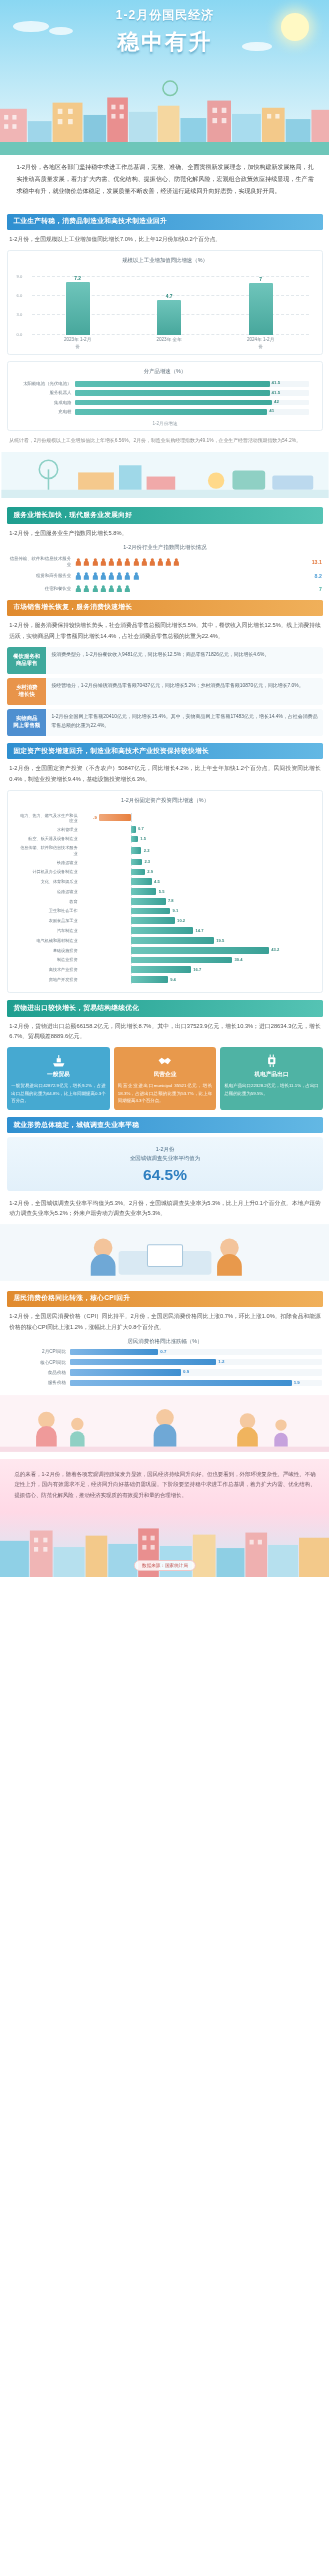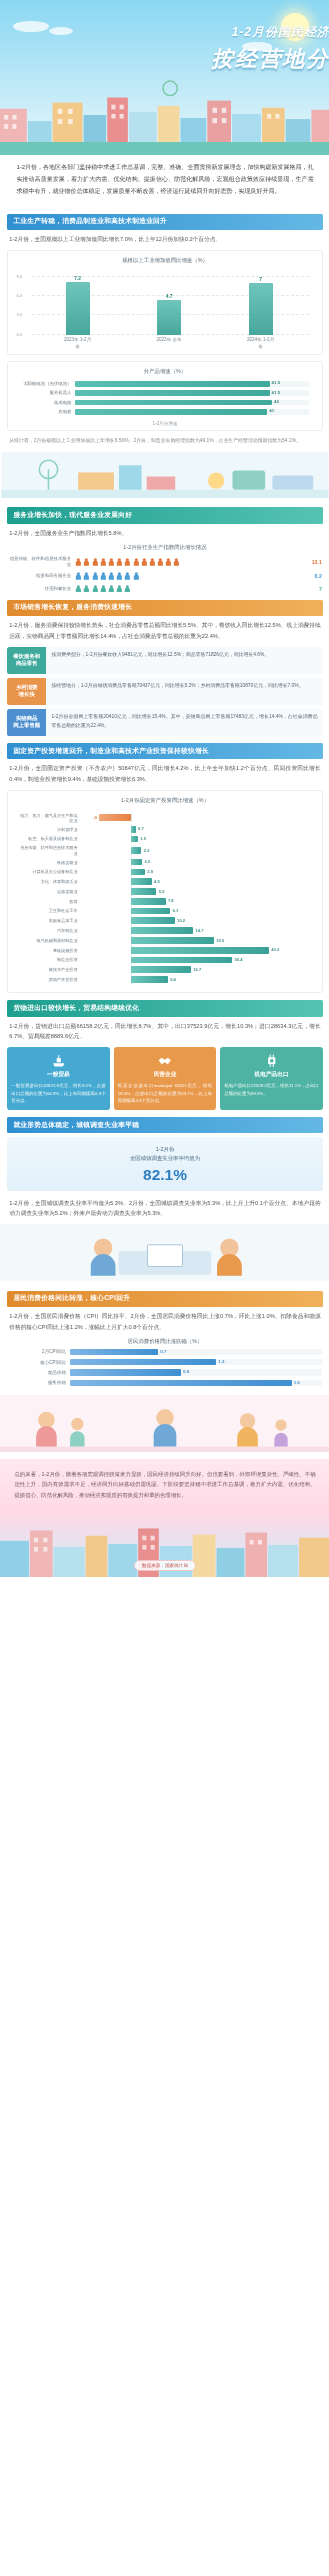--- a/index.html
+++ b/index.html
@@ -14,23 +14,22 @@
   
   .hero {
     position: relative;
     height: 155px;
     background: linear-gradient(#8ad7f2 0%, #bfe9f7 55%, #e9f7fb 100%);
     overflow: hidden;
   }
   .hero-title-wrap {
     position: relative;
     z-index: 5;
-    text-align: right;
-    padding-top: 24px;
-    font-style: italic;
+    text-align: center;
+    padding-top: 7px;
   }
   .hero-sub {
     font-size: 12px;
     color: #ffffff;
     font-weight: bold;
     letter-spacing: 1px;
     text-shadow: 0 1px 1.5px rgba(0,90,140,.35);
   }
   .hero-main {
     font-size: 21.6px;
@@ -218,21 +217,21 @@
 
   
   <div class="hero">
     <div class="sun"></div>
     <div class="cloud" style="width:36px;height:11.3px;left:13.4px;top:20.6px;"></div>
     <div class="cloud" style="width:24px;height:8.2px;left:49px;top:27px;"></div>
     <div class="cloud" style="width:30px;height:9.3px;left:242px;top:42px;"></div>
 
     <div class="hero-title-wrap">
       <div class="hero-sub">1-2月份国民经济</div>
-      <div class="hero-main">按经营地分</div>
+      <div class="hero-main">稳中有升</div>
     </div>
 
     <svg class="hero-buildings" viewBox="0 0 640 150" preserveAspectRatio="none">
       <rect x="0" y="60" width="52" height="90" fill="#f0b5b5"></rect>
       <rect x="54" y="84" width="46" height="66" fill="#9fd6ea"></rect>
       <rect x="102" y="48" width="58" height="102" fill="#f3c98a"></rect>
       <rect x="162" y="72" width="44" height="78" fill="#86c8df"></rect>
       <rect x="208" y="38" width="40" height="112" fill="#e98f8f"></rect>
       <rect x="250" y="66" width="54" height="84" fill="#b6e0ee"></rect>
       <rect x="306" y="54" width="42" height="96" fill="#f5d7a0"></rect>
@@ -702,21 +701,21 @@
       <h4>机电产品出口</h4>
       <p>机电产品出口22328.2亿元，增长11.1%，占出口总额的比重为59.5%。</p>
     </div>
   </div>
 
   
   <div class="sec-head">就业形势总体稳定，城镇调查失业率平稳</div>
   <div class="emp-panel">
     <div class="emp-cap" style="white-space:pre-line">1-2月份
 全国城镇调查失业率平均值为</div>
-    <div class="emp-num">82.1%</div>
+    <div class="emp-num">64.5%</div>
   </div>
   <div class="para">1-2月份，全国城镇调查失业率平均值为5.3%。2月份，全国城镇调查失业率为5.3%，比上月上升0.1个百分点。本地户籍劳动力调查失业率为5.2%；外来户籍劳动力调查失业率为5.3%。</div>
 
   <svg width="330" height="57" viewBox="0 0 640 110">
     <rect x="0" y="0" width="640" height="110" fill="#f3f8fb"></rect>
     <rect x="230" y="52" width="180" height="46" rx="6" fill="#d9e9f3"></rect>
     <circle cx="200" cy="46" r="18" fill="#f3c49b"></circle>
     <path d="M176 100v-18a24 24 0 0148 0v18z" fill="#6fa8d6"></path>
     <circle cx="445" cy="46" r="18" fill="#f3c49b"></circle>
     <path d="M421 100v-18a24 24 0 0148 0v18z" fill="#e8994c"></path>

